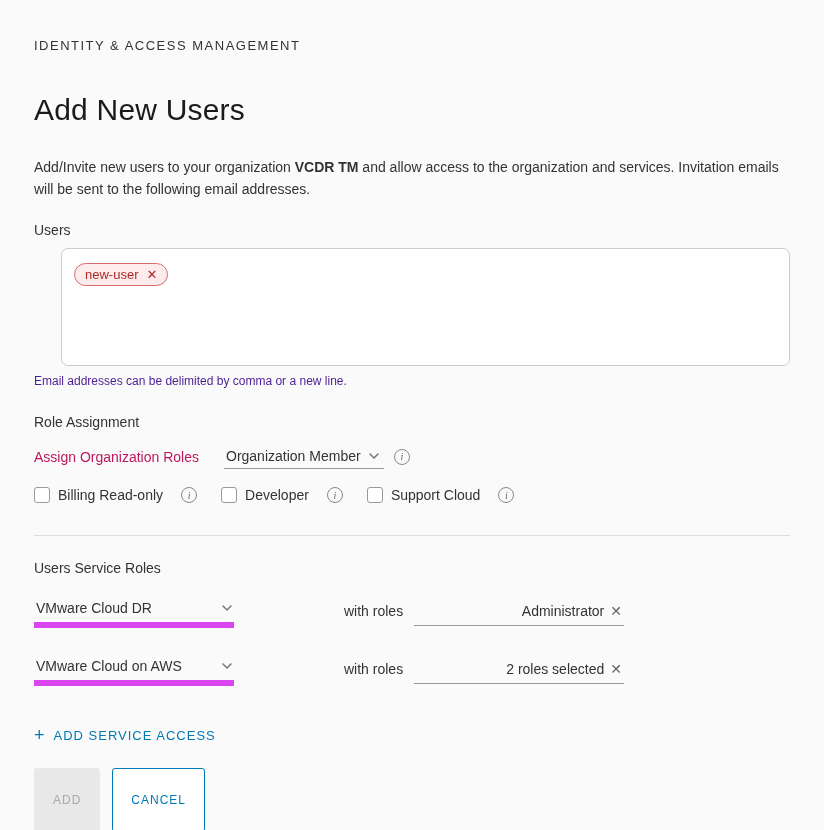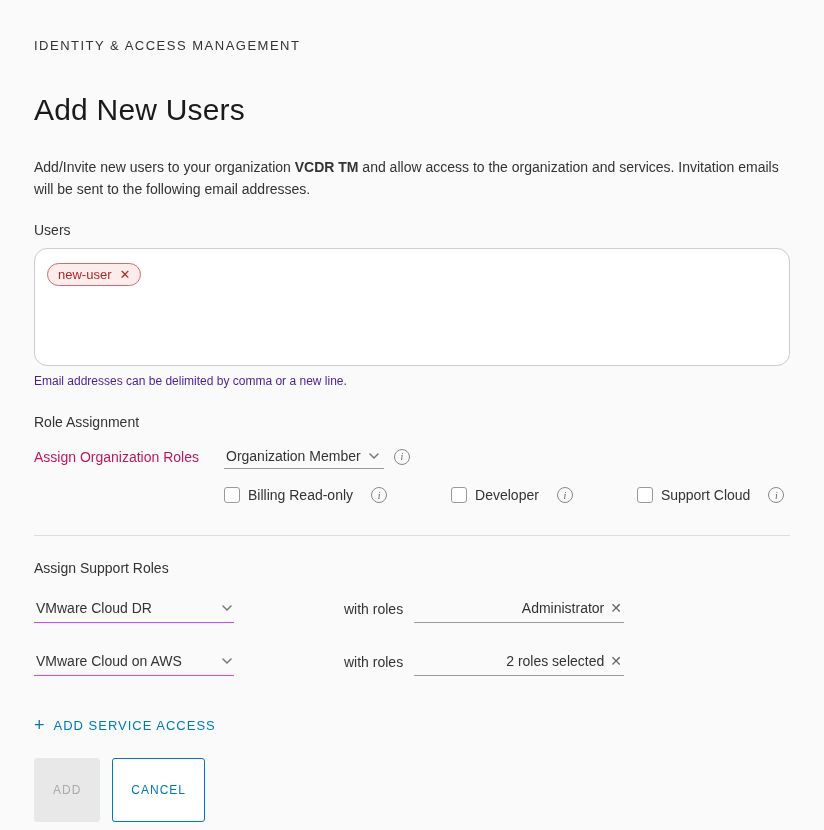--- a/index.html
+++ b/index.html
@@ -36,22 +36,23 @@
   .section-label {
     font-size: 14px;
     color: #333;
     margin-bottom: 10px;
     font-weight: 400;
   }
   .users-box {
     border: 1px solid #ccc;
     background: #fff;
     min-height: 118px;
-    border-radius: 13px;
+    border-radius: 7px;
     padding: 14px 12px;
+    margin-left: 27px;
   }
   .tag {
     display: inline-flex;
     align-items: center;
     border: 1px solid #d66b6b;
     color: #b02727;
     background: #fdecec;
     border-radius: 12px;
     padding: 3px 10px;
     font-size: 13px;
@@ -104,23 +105,22 @@
     border-radius: 50%;
     font-size: 10px;
     color: #666;
     margin-left: 10px;
     font-style: italic;
     font-family: Georgia, serif;
   }
   .checkbox-row {
     display: flex;
     align-items: flex-start;
-    gap: 64px;
+    gap: 24px;
     margin-top: 18px;
-    margin-left: 190px;
   }
   .cb {
     display: flex;
     align-items: center;
     gap: 8px;
   }
   .cb input[type=checkbox] {
     width: 16px; height: 16px;
     border: 1px solid #999;
     appearance: none;
@@ -134,21 +134,21 @@
   }
   .service-rows { margin-top: 18px; }
   .service-row {
     display: flex;
     align-items: center;
     margin-bottom: 24px;
   }
   .service-select {
     width: 200px;
     border: none;
-    border-bottom: 1px solid #d946ef;
+    border-bottom: 6px solid #d946ef;
     padding: 6px 2px;
     font-size: 14px;
     display: flex;
     justify-content: space-between;
     align-items: center;
     cursor: pointer;
     gap: 8px;
   }
   .with-roles {
     width: 180px;
@@ -262,21 +262,21 @@
     <label class="cb">
       <input type="checkbox" style="">
       <span>Support Cloud</span>
       <span class="info-icon">i</span>
     </label>
   </div>
 </div>
 
 <hr class="sep">
 
-<div class="section-label">Assign Support Roles</div>
+<div class="section-label">Users Service Roles</div>
 
 <div class="service-rows">
 
   <div class="service-row">
     <div class="service-select">
       <span>VMware Cloud DR</span>
       <span class="chev">
         <svg viewBox="0 0 10 10" width="10" height="10">
             <path d="M1 3 L5 7 L9 3" stroke="#777" stroke-width="1.5" fill="none" stroke-linecap="round"></path>
           </svg>

